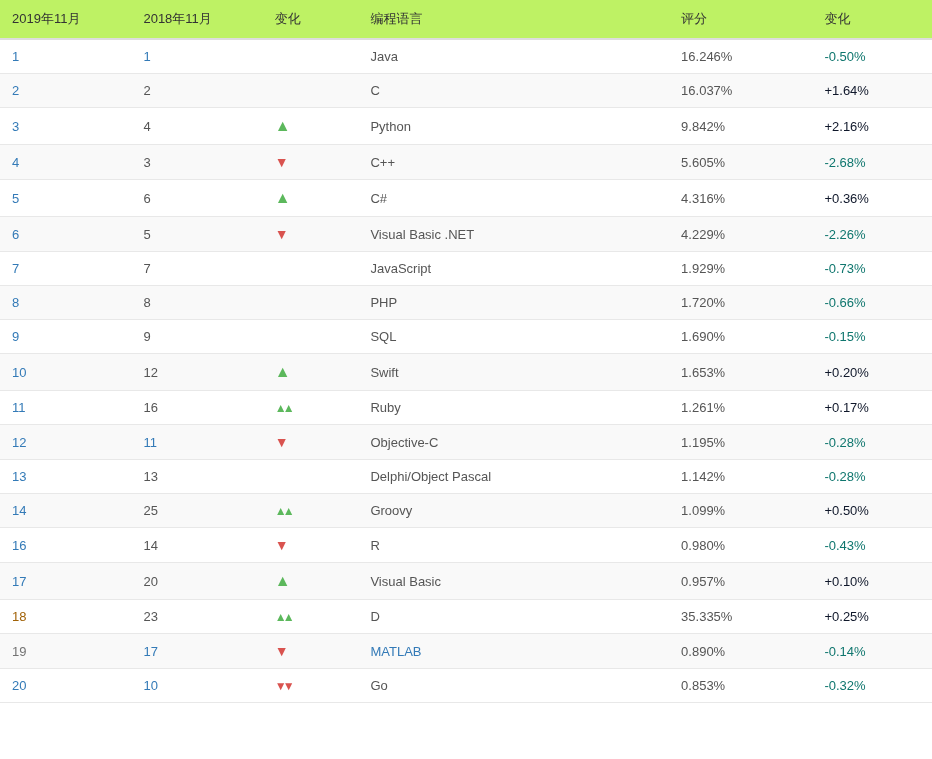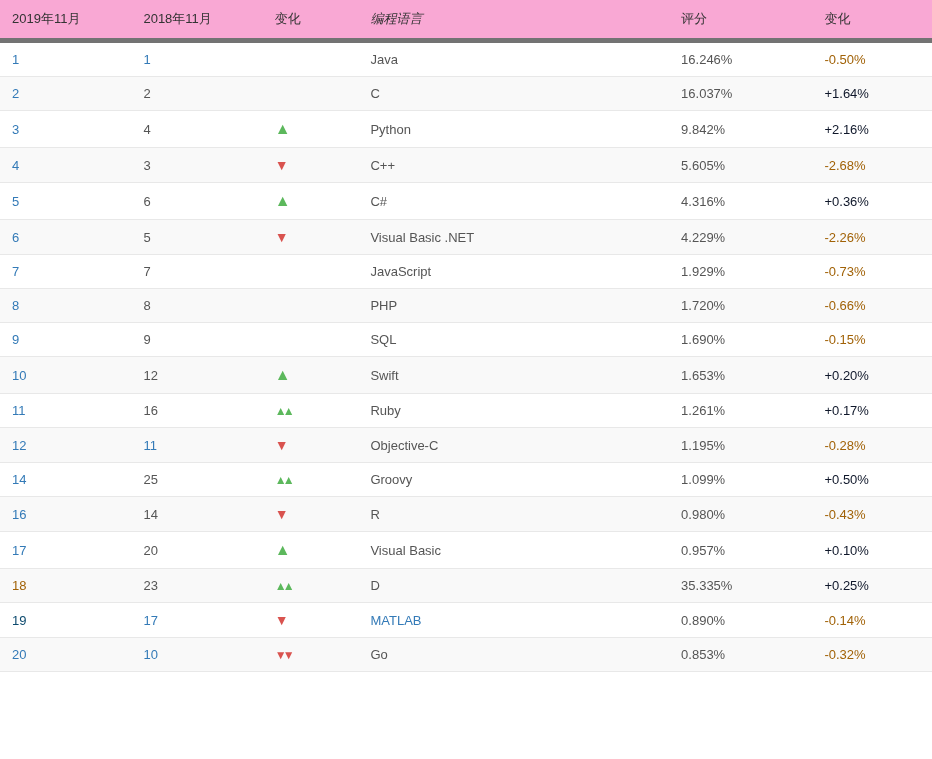--- a/index.html
+++ b/index.html
@@ -11,22 +11,22 @@
     }
     .table-container {
       width: 932px;
       overflow: hidden;
     }
     table {
       width: 100%;
       border-collapse: collapse;
     }
     thead tr {
-      background: #f9a8d4;
-      border-bottom: 5px solid #737373;
+      background: #bef264;
+      border-bottom: 1px solid #737373;
     }
     thead th {
       padding: 10px 12px;
       text-align: left;
       font-weight: normal;
       color: #333;
       font-size: 13px;
       border-bottom: 2px solid #ddd;
     }
     tbody tr {
@@ -39,33 +39,33 @@
       background: #f9f9f9;
     }
     tbody td {
       padding: 9px 12px;
       font-size: 13px;
       color: #555;
     }
     .col-rank-2019 { width: 110px; }
     .col-rank-2018 { width: 110px; }
     .col-change { width: 80px; }
-    .col-language { width: 260px; font-style: italic; }
+    .col-language { width: 260px; }
     .col-score { width: 120px; }
     .col-change-score { width: 100px; }
 
     .link-blue { color: #337ab7; text-decoration: none; }
 
     .arrow-up { color: #5cb85c; font-size: 14px; }
     .arrow-down { color: #d9534f; font-size: 14px; }
     .arrow-double-up { color: #5cb85c; font-size: 14px; }
     .arrow-double-down { color: #d9534f; font-size: 14px; }
 
     .change-positive { color: #0f172a; }
-    .change-negative { color: #a16207; }
+    .change-negative { color: #0f766e; }
   </style>
 </head>
 <body>
 
 <div class="table-container">
   <table>
     <thead>
       <tr>
         <th class="col-rank-2019">2019年11月</th>
         <th class="col-rank-2018">2018年11月</th>
@@ -166,20 +166,28 @@
         </tr>
         <tr>
           <td style="color: rgb(51, 122, 183);">12</td>
           <td><a class="link-blue" href="#">11</a></td>
           <td><span class="arrow-down">▼</span></td>
           <td>Objective-C</td>
           <td>1.195%</td>
           <td class="change-negative">-0.28%</td>
         </tr>
         <tr>
+          <td style="color: rgb(51, 122, 183);">13</td>
+          <td>13</td>
+          <td></td>
+          <td>Delphi/Object Pascal</td>
+          <td>1.142%</td>
+          <td class="change-negative">-0.28%</td>
+        </tr>
+        <tr>
           <td style="color: rgb(51, 122, 183);">14</td>
           <td>25</td>
           <td><span class="arrow-double-up" style="font-size: 12px; letter-spacing: -4px;">▲▲</span></td>
           <td>Groovy</td>
           <td>1.099%</td>
           <td class="change-positive">+0.50%</td>
         </tr>
         <tr>
           <td style="color: rgb(51, 122, 183);">16</td>
           <td>14</td>
@@ -198,21 +206,21 @@
         </tr>
         <tr>
           <td style="color: #a16207;">18</td>
           <td>23</td>
           <td><span class="arrow-double-up" style="font-size: 12px; letter-spacing: -4px;">▲▲</span></td>
           <td>D</td>
           <td>35.335%</td>
           <td class="change-positive">+0.25%</td>
         </tr>
         <tr>
-          <td style="color: #0c4a6e;">19</td>
+          <td style="color: #737373;">19</td>
           <td><a class="link-blue" href="#">17</a></td>
           <td><span class="arrow-down">▼</span></td>
           <td><a class="link-blue" href="#">MATLAB</a></td>
           <td>0.890%</td>
           <td class="change-negative">-0.14%</td>
         </tr>
         <tr>
           <td style="color: rgb(51, 122, 183);">20</td>
           <td><a class="link-blue" href="#">10</a></td>
           <td><span class="arrow-double-down" style="font-size: 12px; letter-spacing: -4px;">▼▼</span></td>

